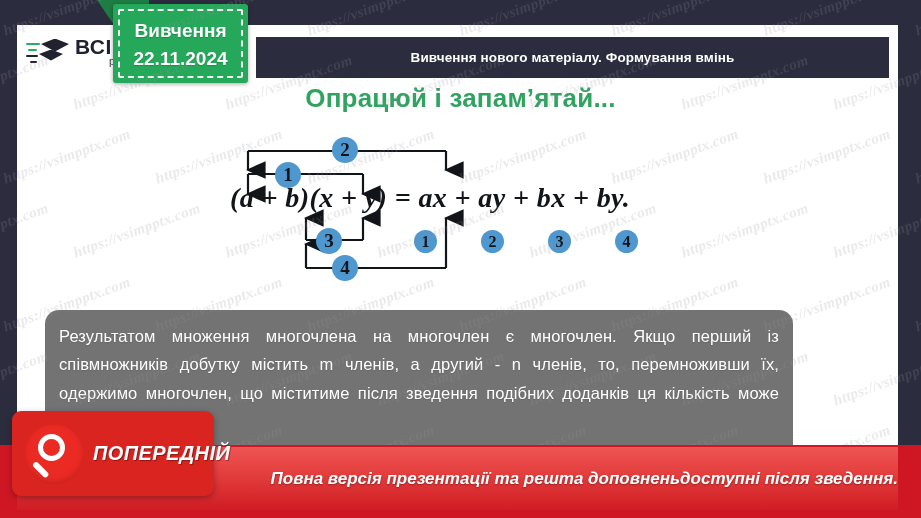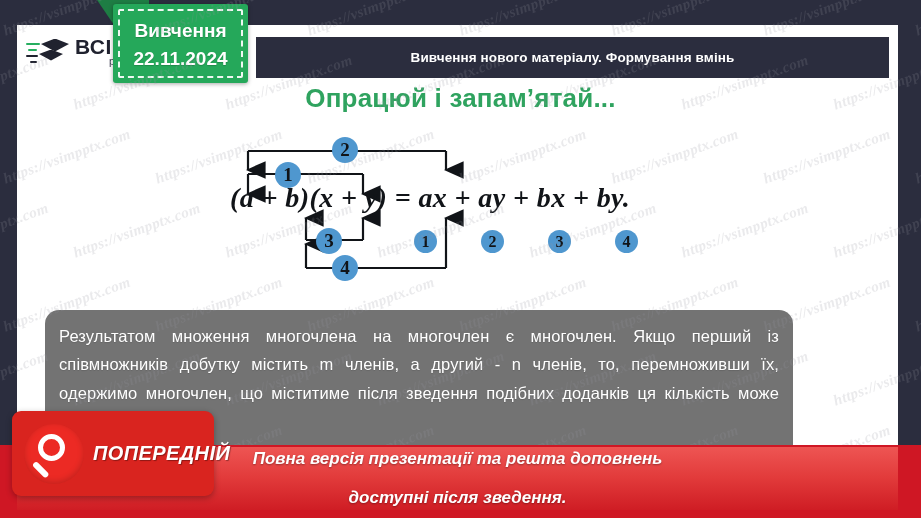--- a/index.html
+++ b/index.html
@@ -259,22 +259,22 @@
     left:0; bottom:0;
     width:921px; height:73px;
     background:#cf1724;
     z-index:50;
   }
   .bottom-banner{
     position:absolute;
     left:17px; bottom:8px;
     width:881px; height:63px;
     background:linear-gradient(180deg,#ee5553 0%,#e23b3b 48%,#cf1d24 100%);
-    display:flex; flex-direction:column;
-    align-items:center; justify-content:space-between;
+    display:flex; flex-direction:row;
+    align-items:center; justify-content:flex-end;
     z-index:55;
   }
   .bottom-banner div{
     color:#ffffff;
     font-size:17px;
     font-style:italic;
     font-weight:700;
     line-height:1.4;
     text-shadow:0 1px 2px rgba(0,0,0,0.35);
   }

